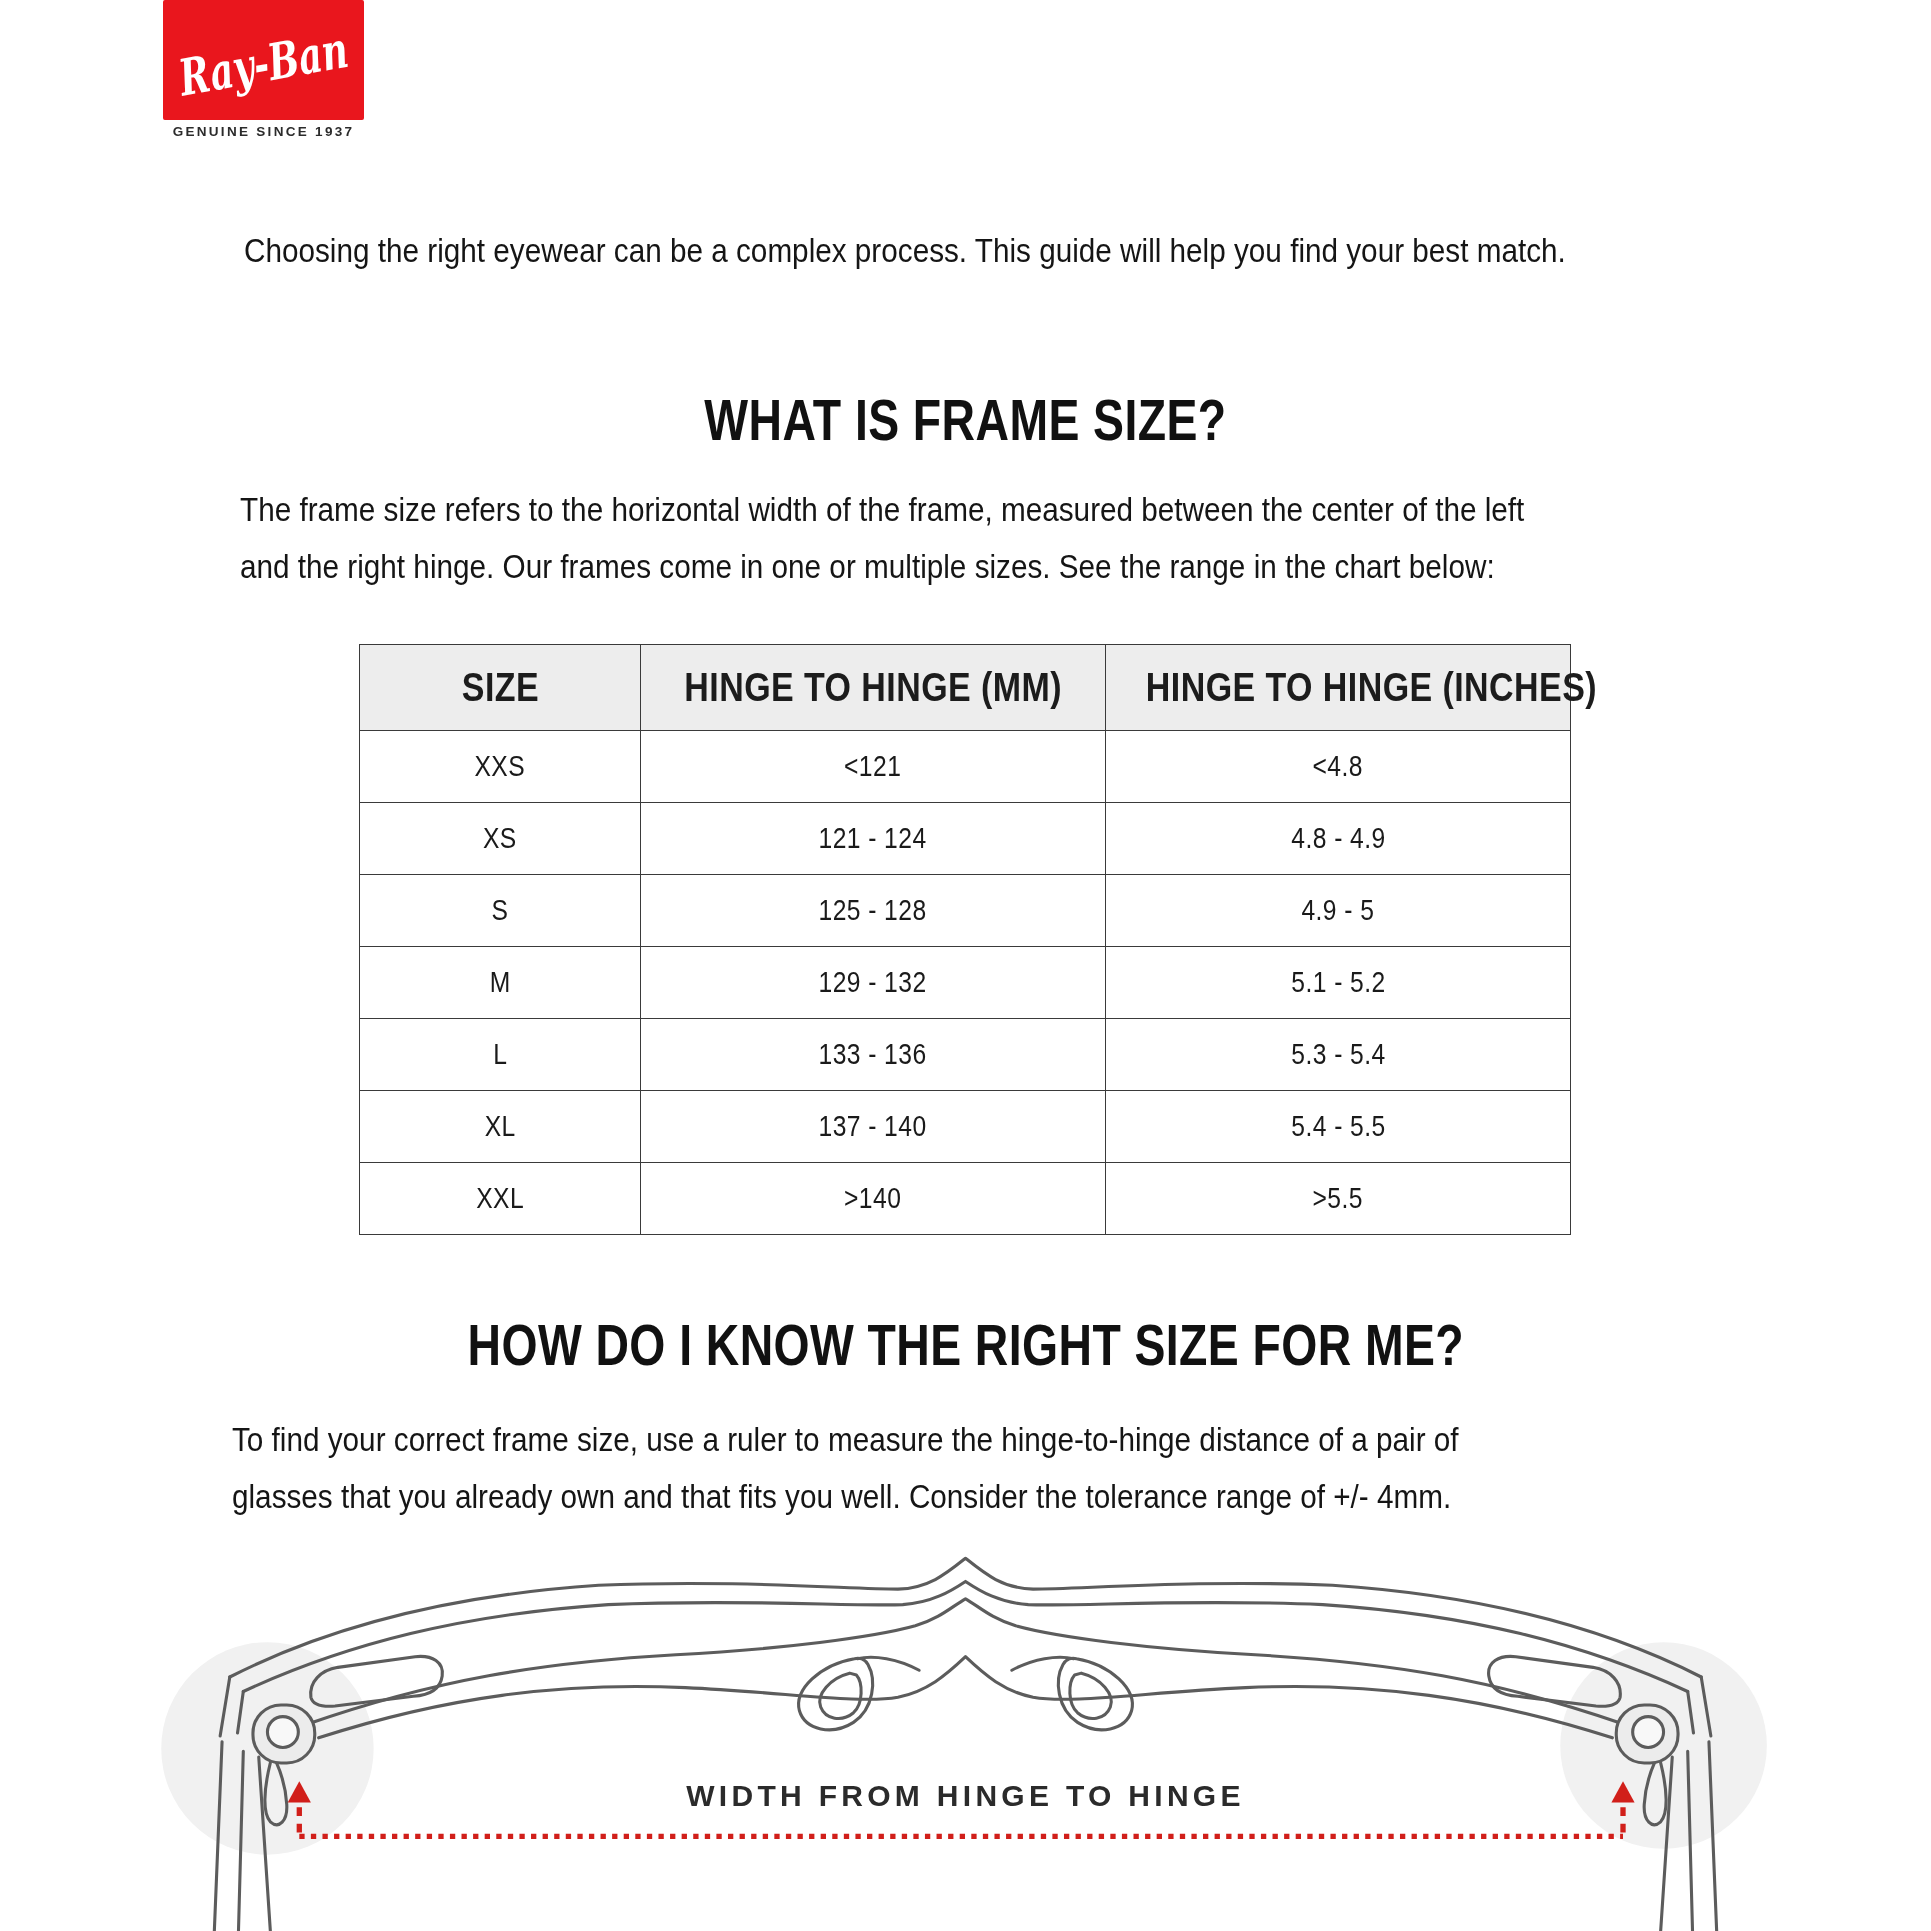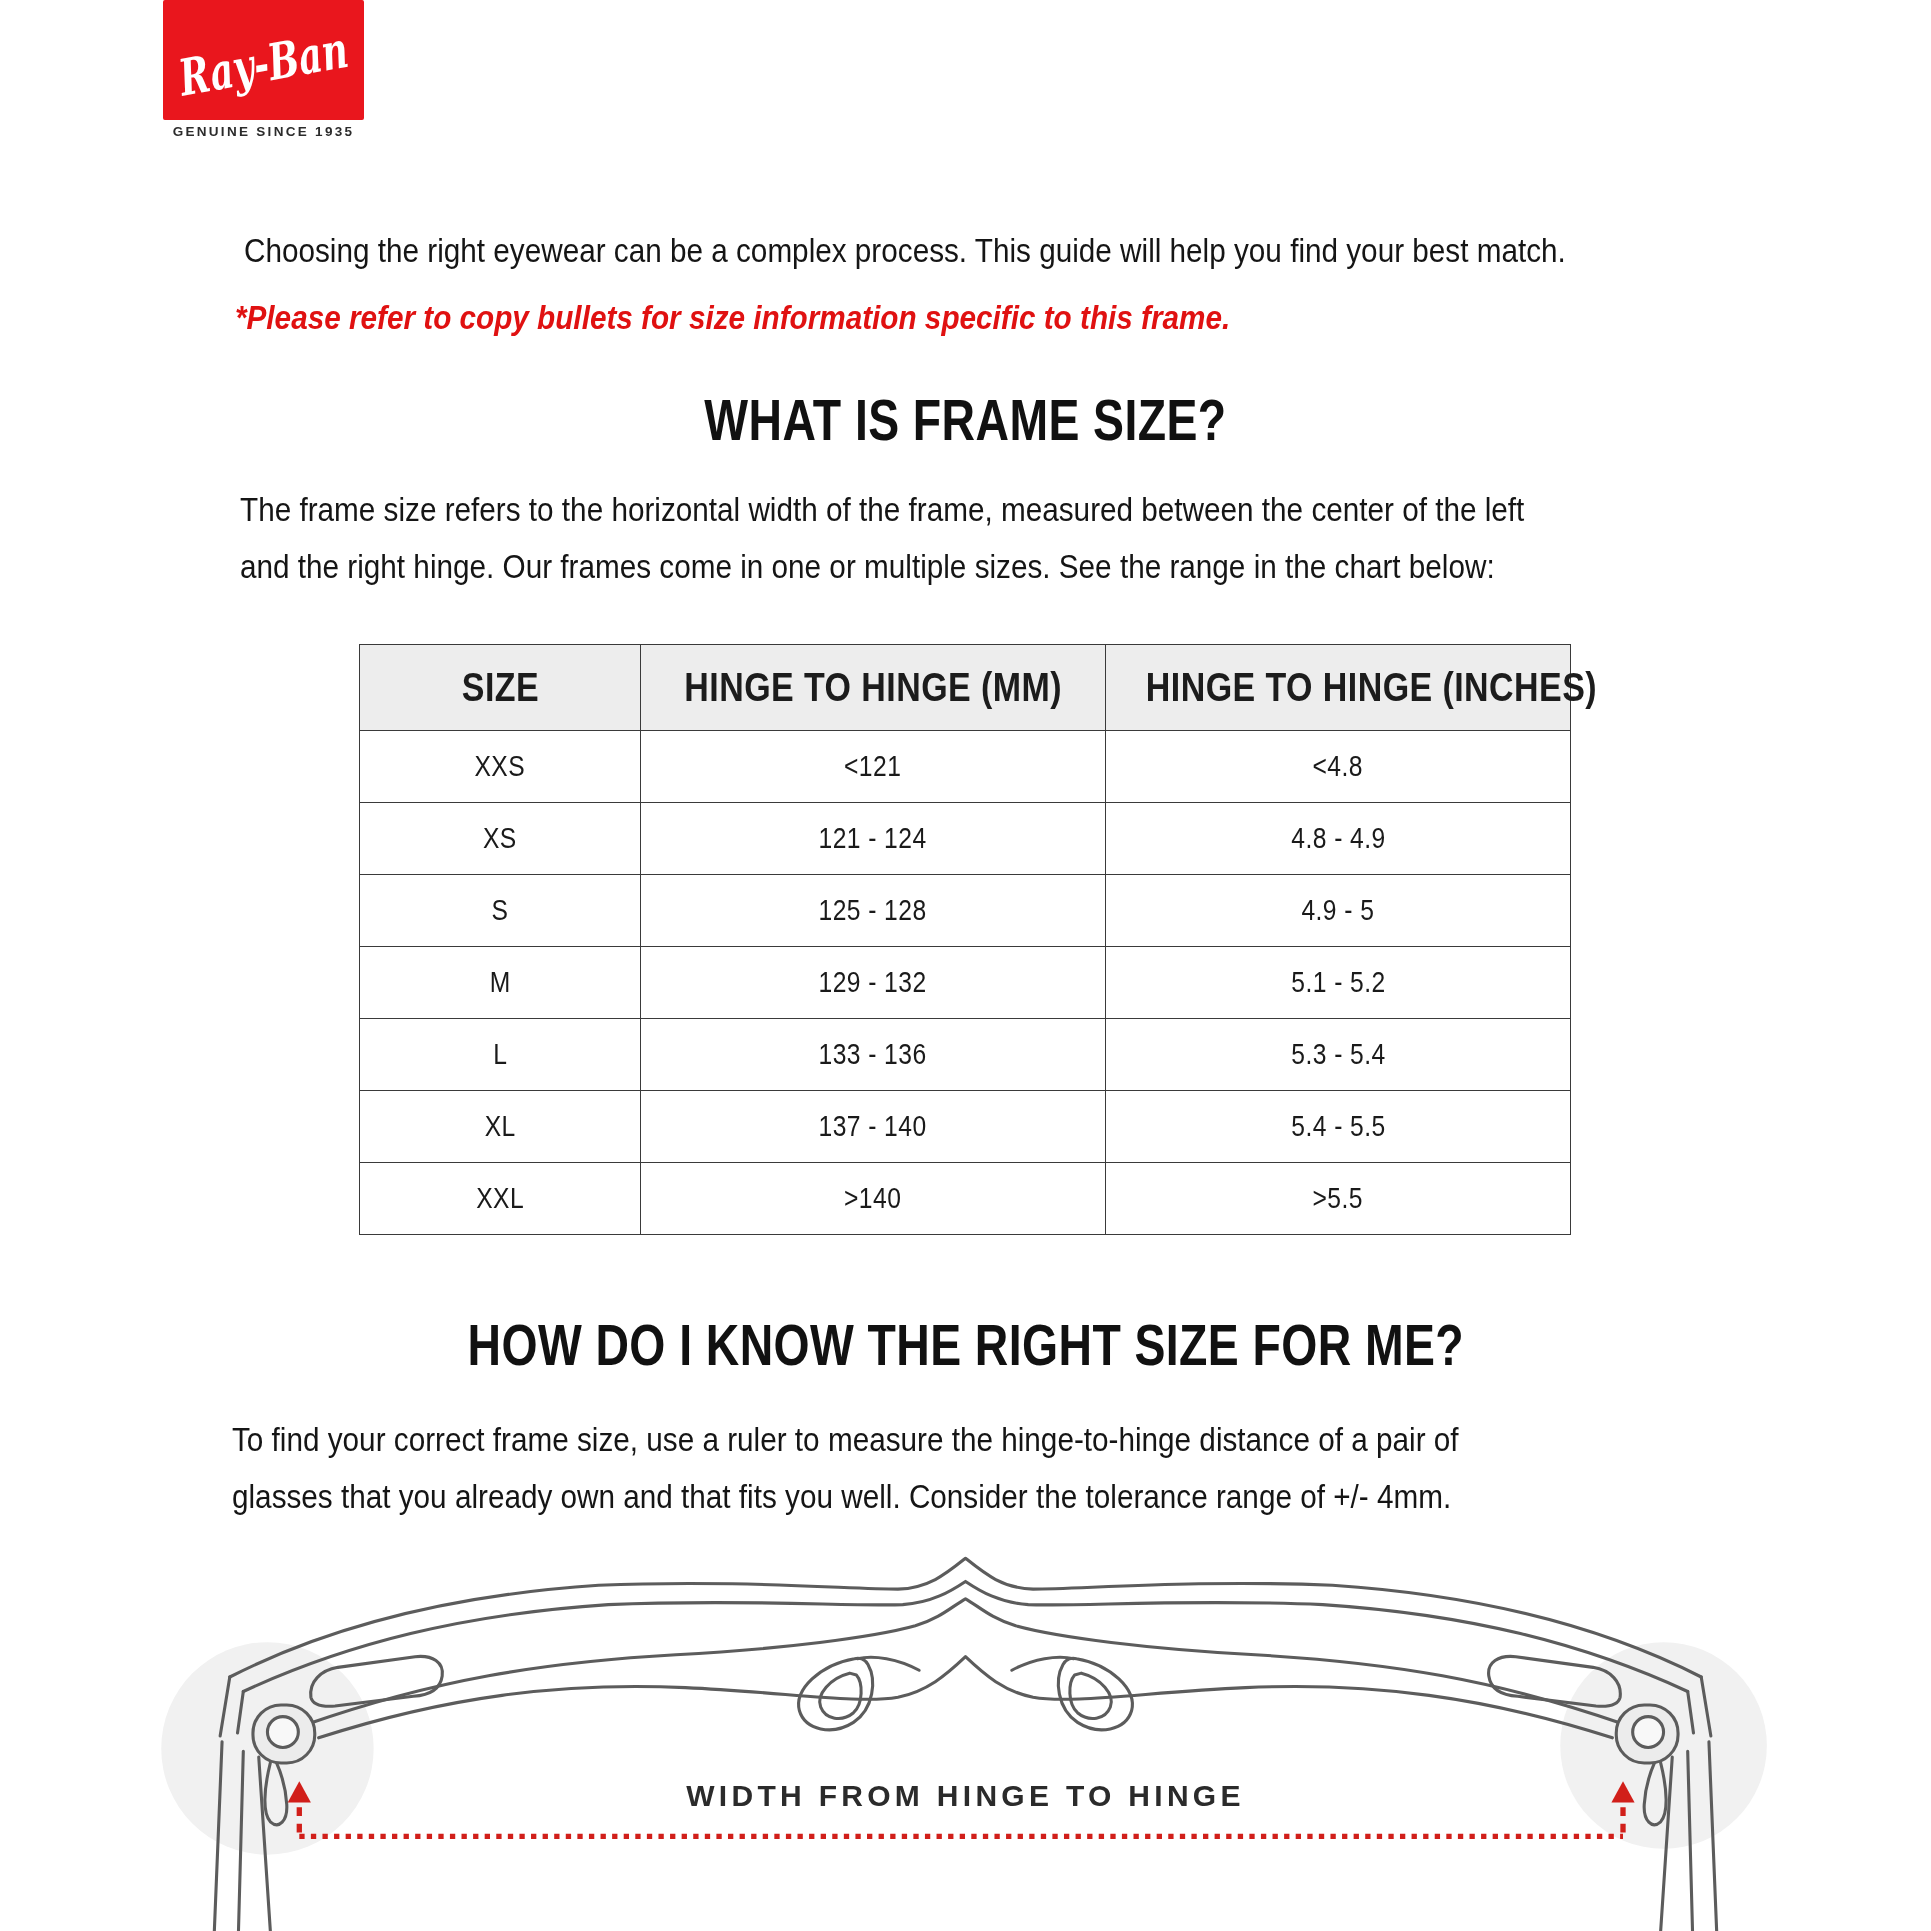--- a/index.html
+++ b/index.html
@@ -47,28 +47,25 @@
 </head>
 <body>
 
 <div id="page">
 
   <div class="logo-box">
     <svg width="201" height="120" viewBox="0 0 208 124">
       <text x="104" y="84" text-anchor="middle" fill="#ffffff" font-family="DejaVu Serif, serif" font-style="italic" font-weight="bold" font-size="52" textLength="176" lengthAdjust="spacingAndGlyphs" transform="rotate(-10 104 66)">Ray-Ban</text>
     </svg>
   </div>
-  <div class="logo-tagline">GENUINE SINCE 1935</div>
+  <div class="logo-tagline">GENUINE SINCE 1937</div>
 
 
   <div class="intro">
     <div class="bodyline">Choosing the right eyewear can be a complex process. This guide will help you find your best match.</div>
-  </div>
-  <div class="note">
-    <div class="bodyline">*Please refer to copy bullets for size information specific to this frame.</div>
   </div>
 
   <div class="h2-wrap h2-a">
     <span>WHAT IS FRAME SIZE?</span>
   </div>
   <div class="para1">
     <div class="bodyline">The frame size refers to the horizontal width of the frame, measured between the center of the left</div>
     <div class="bodyline">and the right hinge. Our frames come in one or multiple sizes. See the range in the chart below:</div>
   </div>
 

